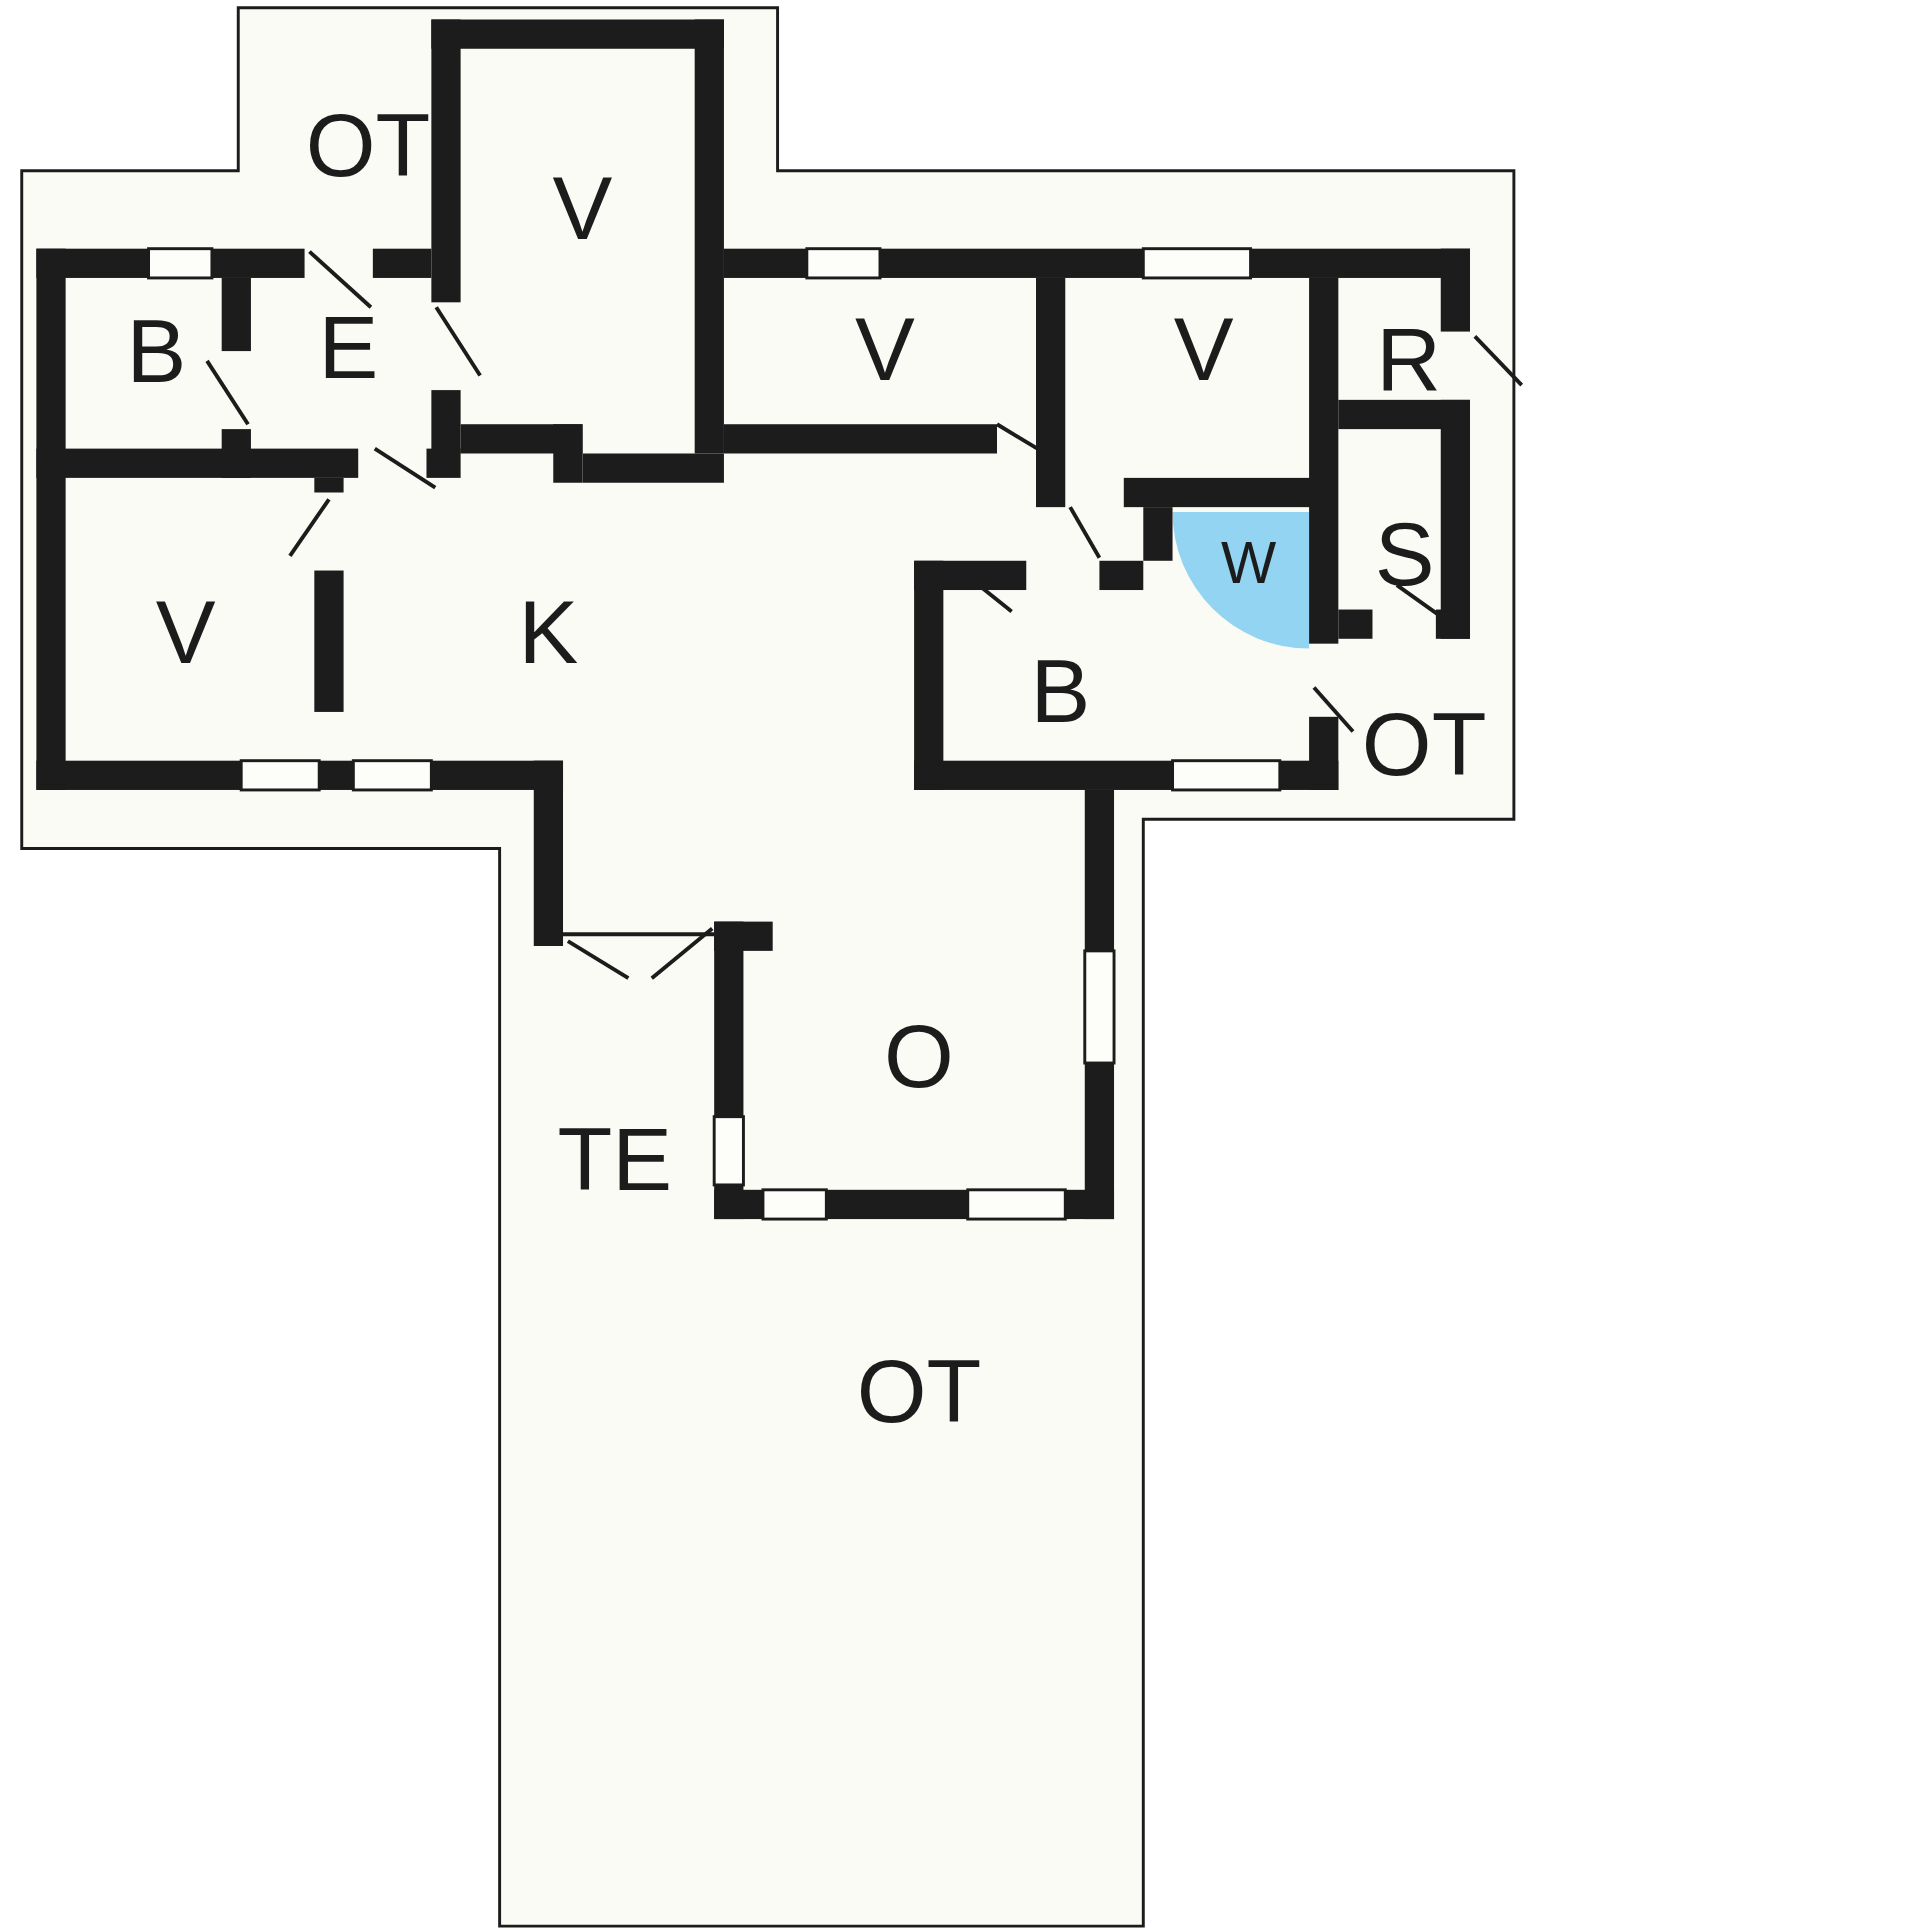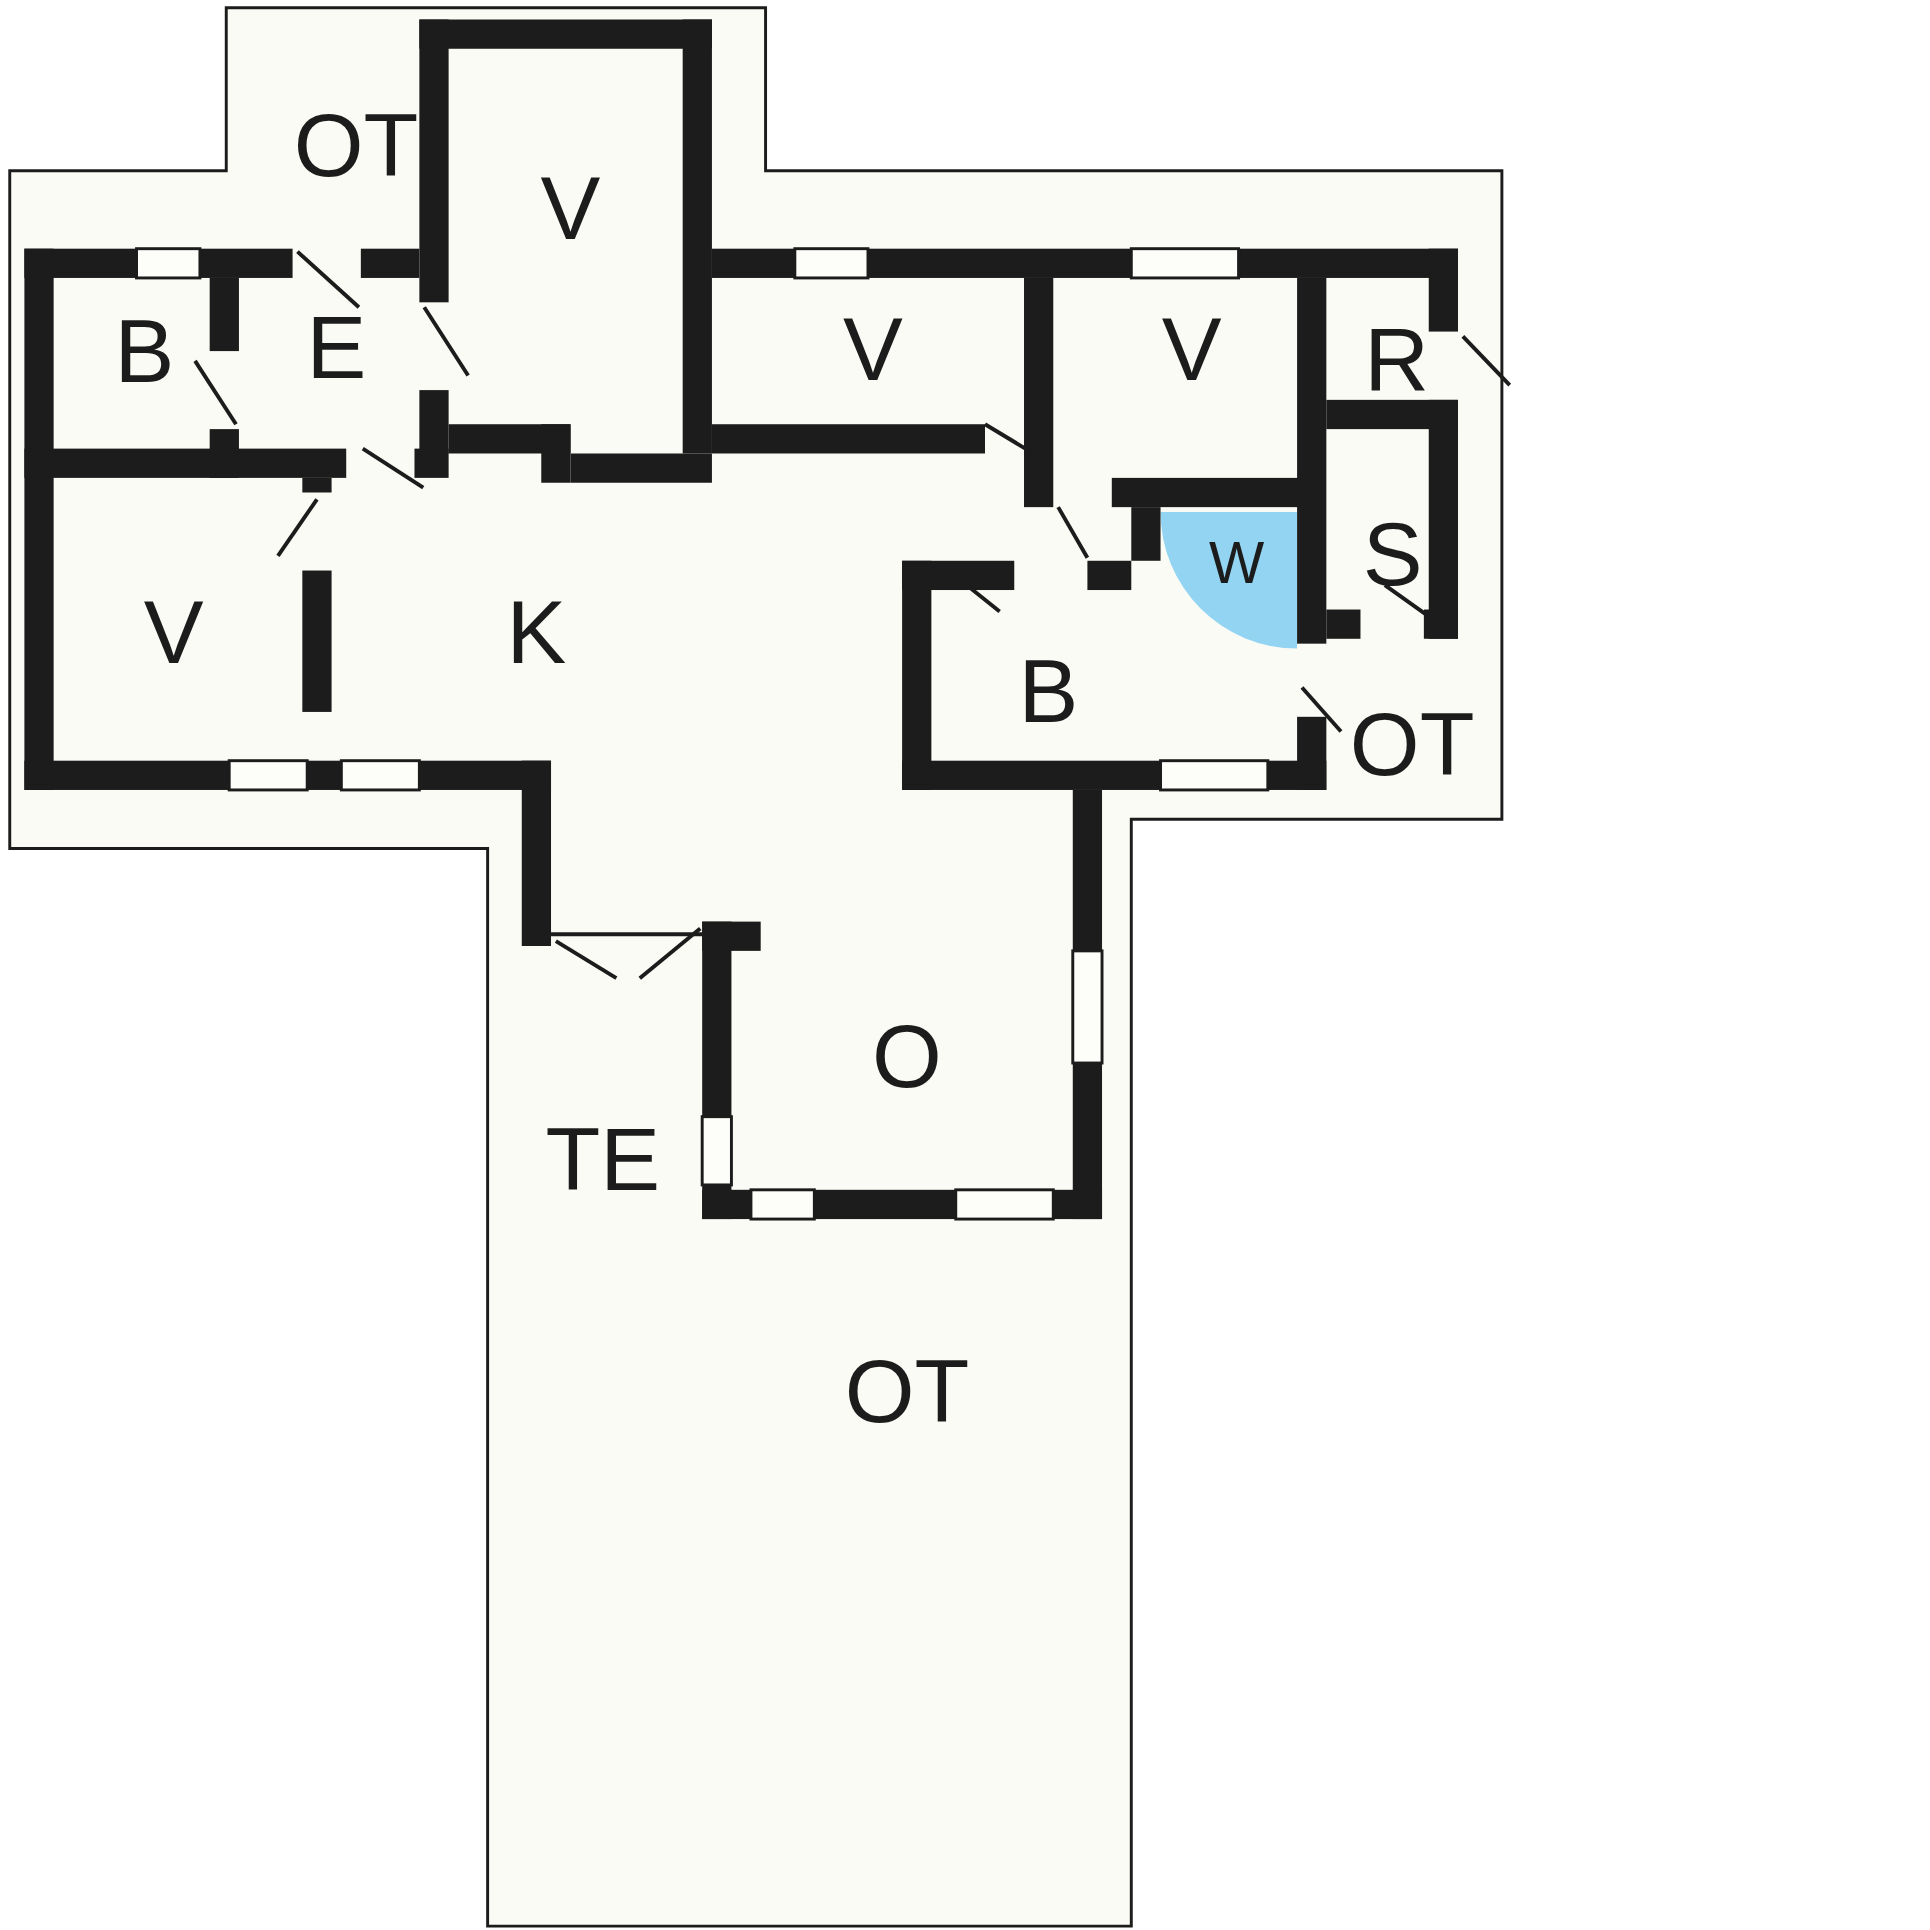--- a/index.html
+++ b/index.html
@@ -5,20 +5,21 @@
   html, body {
     margin: 0;
     padding: 0;
     background: #ffffff;
   }
   .stage {
     width: 1561px;
     height: 1931px;
     position: relative;
     background: #ffffff;
+    margin-left: 12px;
   }
   svg { display: block; }
   .outline {
     stroke: #1c1c1c;
     stroke-width: 3;
   }
   .window {
     fill: #fdfdfa;
     stroke: #1c1c1c;
     stroke-width: 3;

